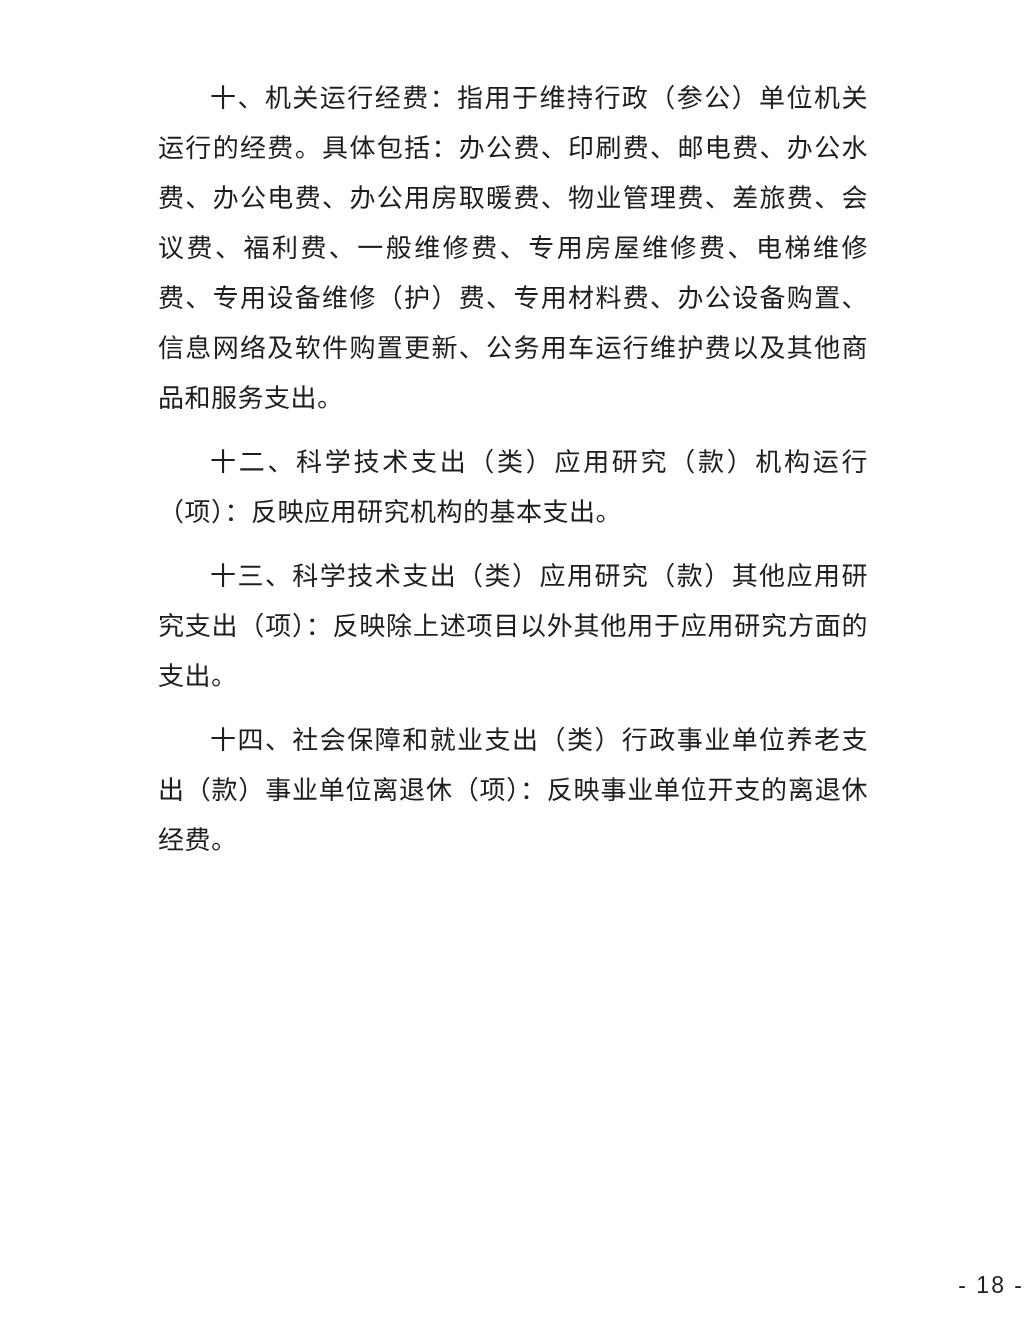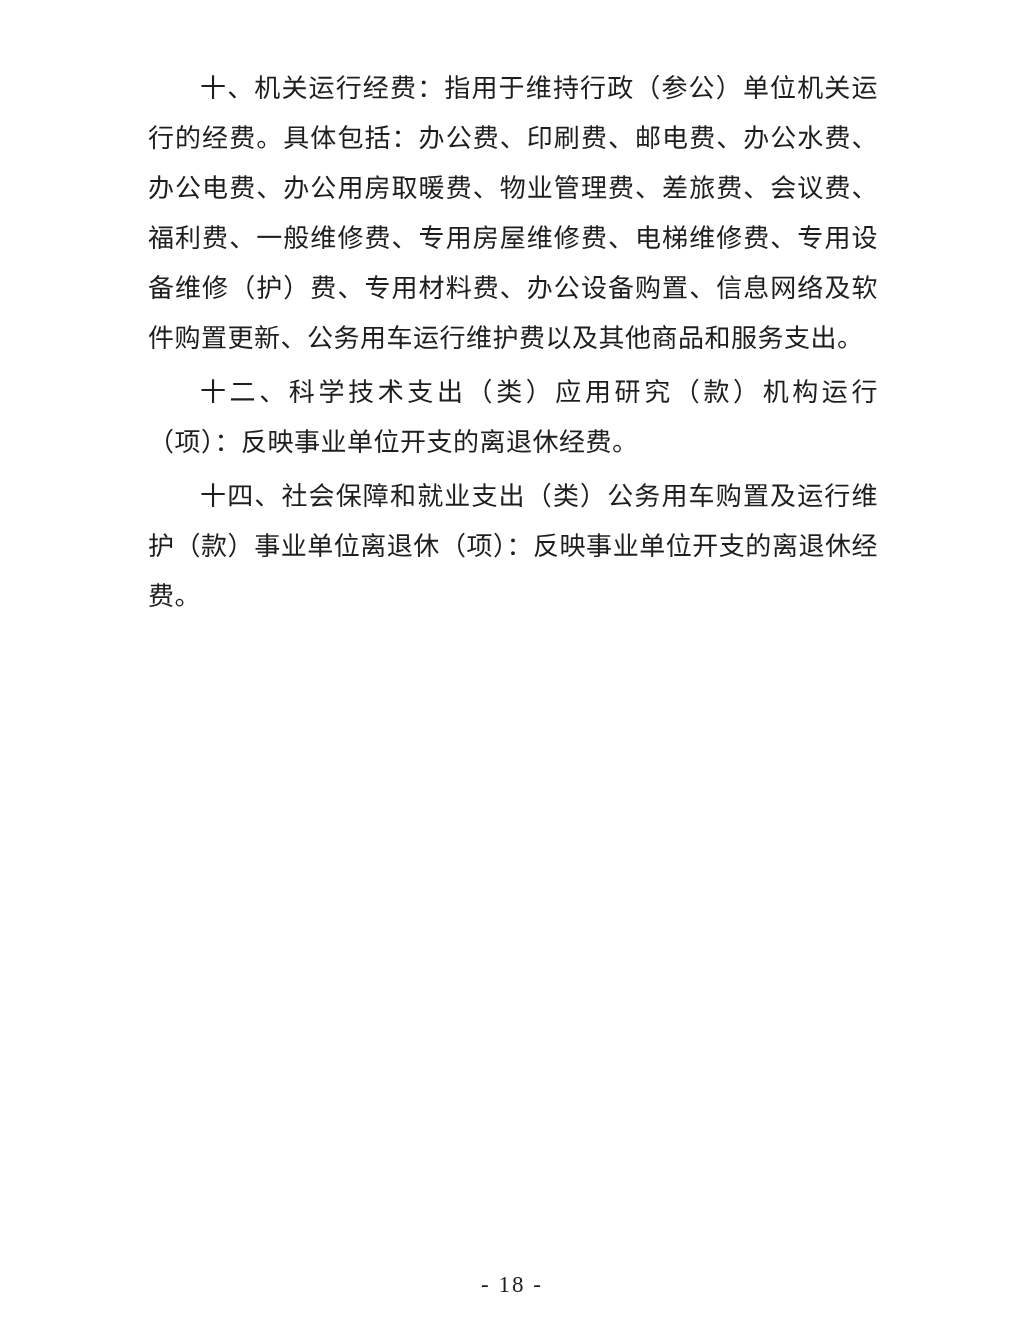--- a/index.html
+++ b/index.html
@@ -23,45 +23,46 @@
     width: 738px;
     font-family: "Liberation Serif", "DejaVu Serif", serif;
     font-size: 26px;
     line-height: 50px;
     color: #1e1e1e;
     text-align: justify;
     text-justify: inter-ideograph;
     letter-spacing: 0.5px;
   }
   .doc-body p {
-    margin: 4px;
+    margin: 14px;
     padding: 0;
     text-indent: 2em;
     word-break: break-all;
   }
   .page-footer {
     position: absolute;
     left: 0;
     right: 0;
     top: 1272px;
-    text-align: center;
-    font-family: Liberation Serif, serif;
+    text-align: right;
+    font-family: Liberation Sans, sans-serif;
     font-size: 23px;
     color: #1e1e1e;
     letter-spacing: 2px;
   }
 </style>
 </head>
 <body>
 
 <div class="page">
 
   <main class="doc-body">
     <p>十、机关运行经费：指用于维持行政（参公）单位机关运行的经费。具体包括：办公费、印刷费、邮电费、办公水费、办公电费、办公用房取暖费、物业管理费、差旅费、会议费、福利费、一般维修费、专用房屋维修费、电梯维修费、专用设备维修（护）费、专用材料费、办公设备购置、信息网络及软件购置更新、公务用车运行维护费以及其他商品和服务支出。</p>
-    <p>十二、科学技术支出（类）应用研究（款）机构运行（项）：反映事业单位开支的离退休经费。</p>
-    <p>十四、社会保障和就业支出（类）公务用车购置及运行维护（款）事业单位离退休（项）：反映事业单位开支的离退休经费。</p>
+    <p>十二、科学技术支出（类）应用研究（款）机构运行（项）：反映应用研究机构的基本支出。</p>
+    <p>十三、科学技术支出（类）应用研究（款）其他应用研究支出（项）：反映除上述项目以外其他用于应用研究方面的支出。</p>
+    <p>十四、社会保障和就业支出（类）行政事业单位养老支出（款）事业单位离退休（项）：反映事业单位开支的离退休经费。</p>
   </main>
 
   <footer class="page-footer">
     <span>- 18 -</span>
   </footer>
 
 </div>
 
 </body></html>

